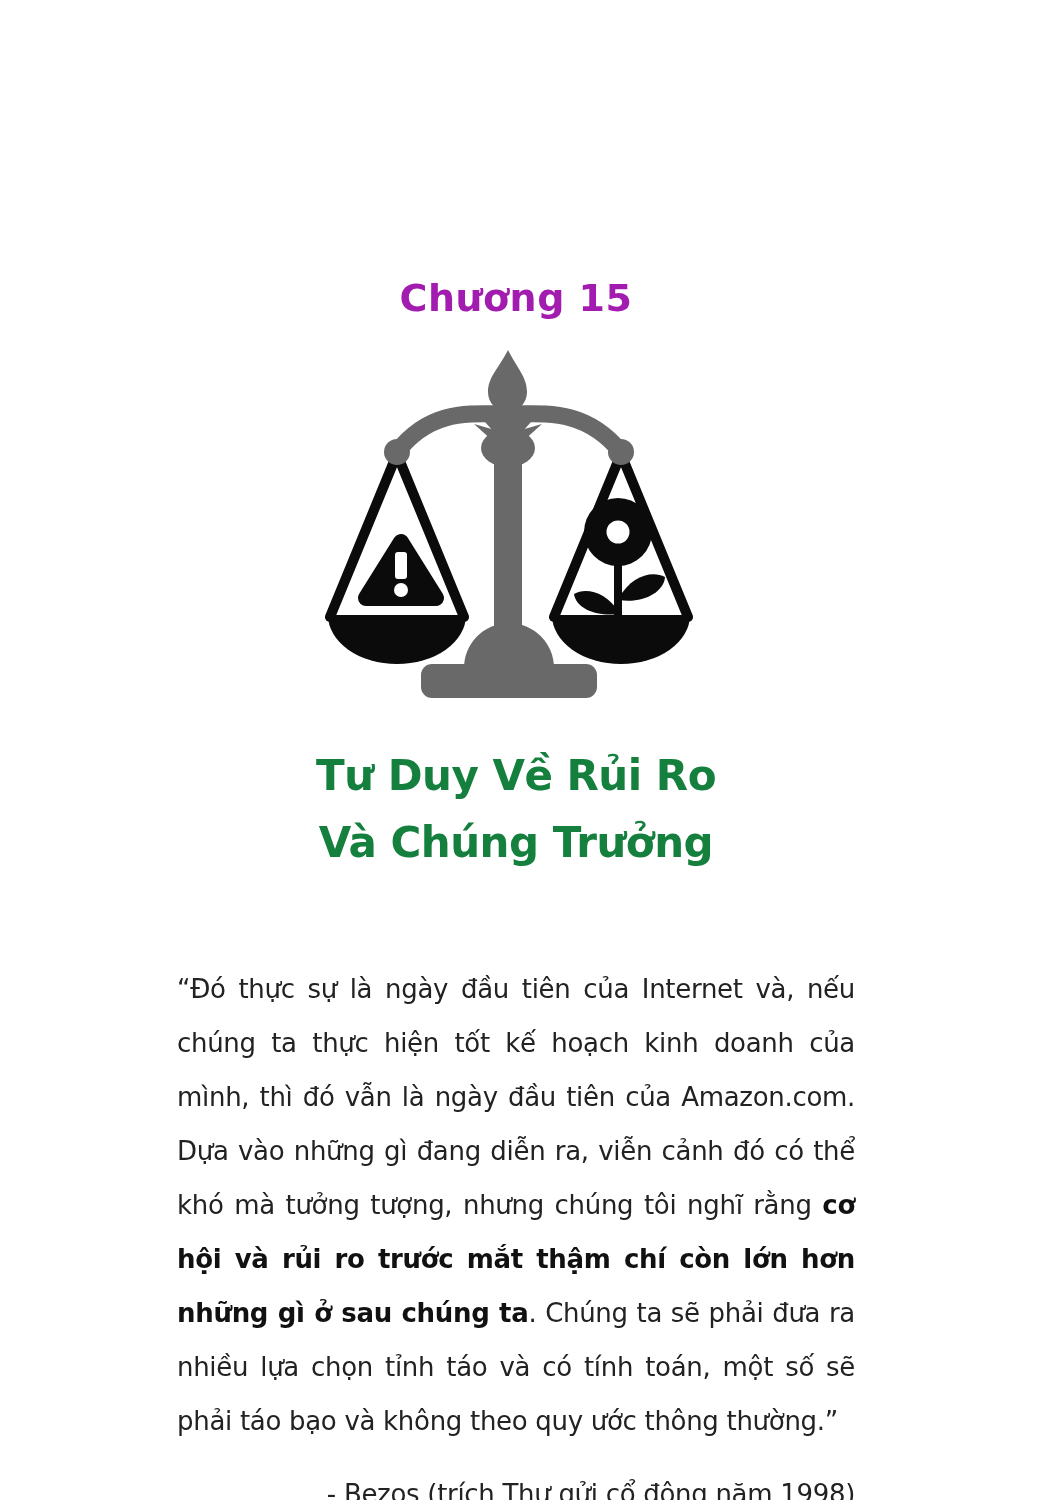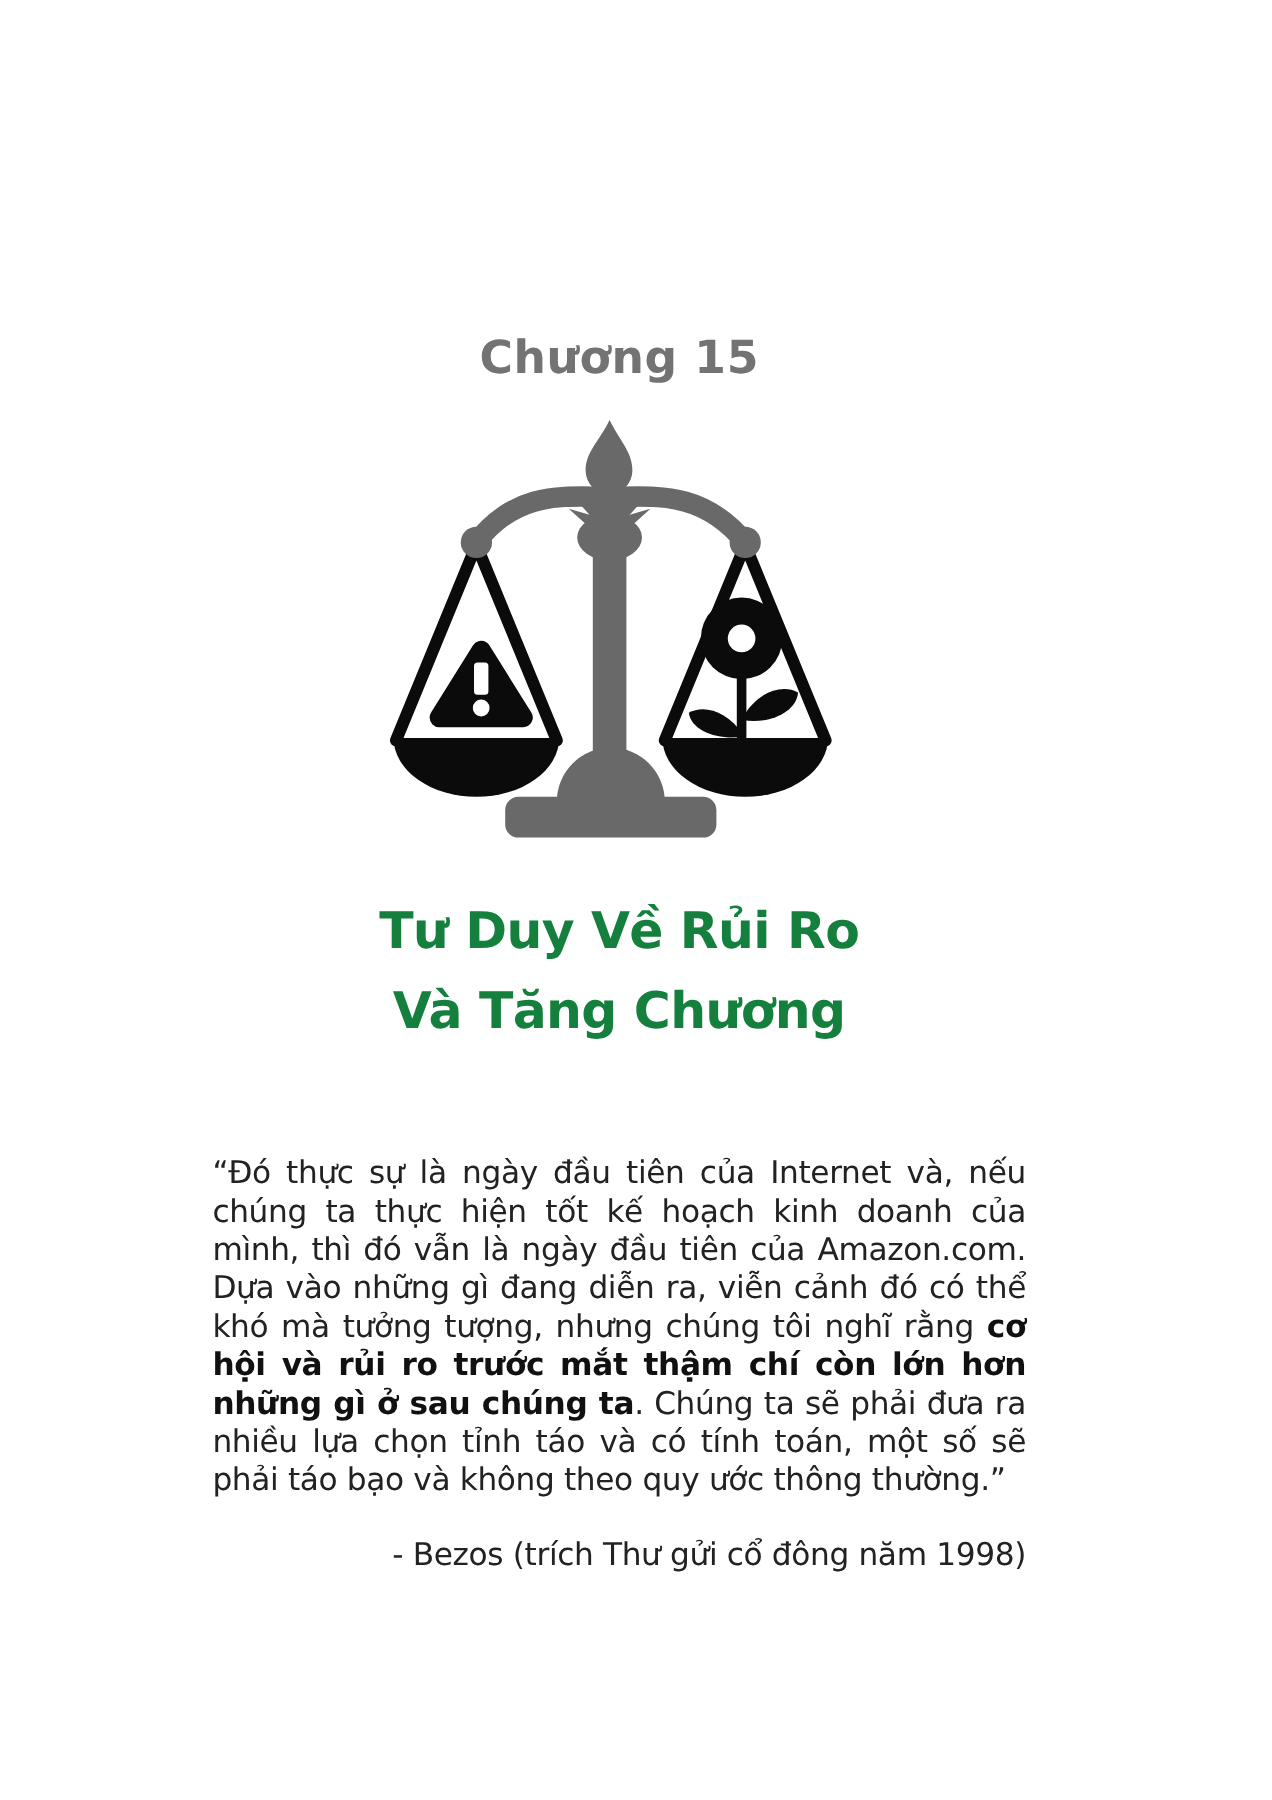--- a/index.html
+++ b/index.html
@@ -18,41 +18,41 @@
   .content {
     padding-right: 28px; 
   }
   .chapter-label {
     margin: 0;
     padding-top: 276px;
     text-align: center;
     font-size: 38px;
     font-weight: 600;
     letter-spacing: 0.5px;
-    color: #737373;
+    color: #a21caf;
   }
   .illustration-wrap {
     width: 400px;
     height: 362px;
     margin: 26px auto 0;
   }
   .chapter-title {
     margin: 34px 0 0;
     text-align: center;
     font-size: 42px;
     line-height: 67px;
     font-weight: 800;
     letter-spacing: -0.5px;
     color: #15803d;
   }
   .quote-block {
     width: 678px;
     margin: 86px auto 0;
     font-size: 26px;
-    line-height: 32px;
+    line-height: 54px;
     text-align: justify;
     letter-spacing: -0.3px;
     color: #222222;
   }
   .quote-block .bold-run {
     font-weight: 700;
     color: #111111;
   }
   .attribution {
     width: 678px;
@@ -117,21 +117,21 @@
           </g>
         </g>
 
         <circle cx="81" cy="106" r="13" fill="#696969"></circle>
         <circle cx="305" cy="106" r="13" fill="#696969"></circle>
       </svg>
     </div>
 
     <h1 class="chapter-title">
       <span>Tư Duy Về Rủi Ro</span><br>
-      <span>Và Tăng Chương</span>
+      <span>Và Chúng Trưởng</span>
     </h1>
 
     <p class="quote-block"><span>“Đó thực sự là ngày đầu tiên của Internet và, nếu chúng ta thực hiện tốt kế hoạch kinh doanh của mình, thì đó vẫn là ngày đầu tiên của Amazon.com. Dựa vào những gì đang diễn ra, viễn cảnh đó có thể khó mà tưởng tượng, nhưng chúng tôi nghĩ rằng </span><span class="bold-run">cơ hội và rủi ro trước mắt thậm chí còn lớn hơn những gì ở sau chúng ta</span><span>. Chúng ta sẽ phải đưa ra nhiều lựa chọn tỉnh táo và có tính toán, một số sẽ phải táo bạo và không theo quy ước thông thường.”</span></p>
 
     <p class="attribution">- Bezos (trích Thư gửi cổ đông năm 1998)</p>
 
   </div>
 </div>
 
 </body></html>

